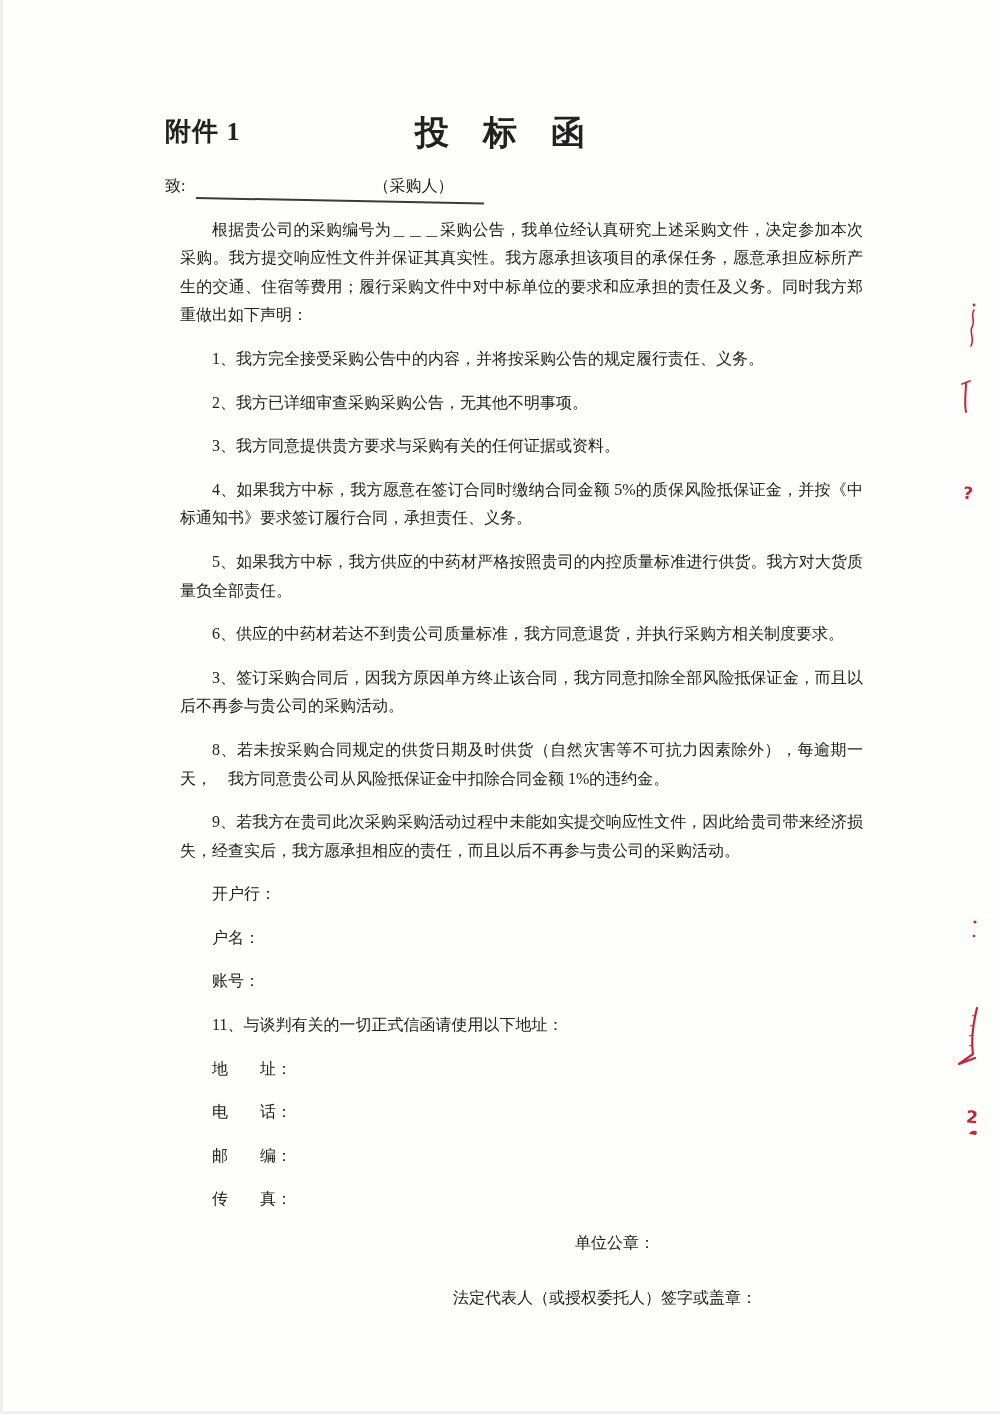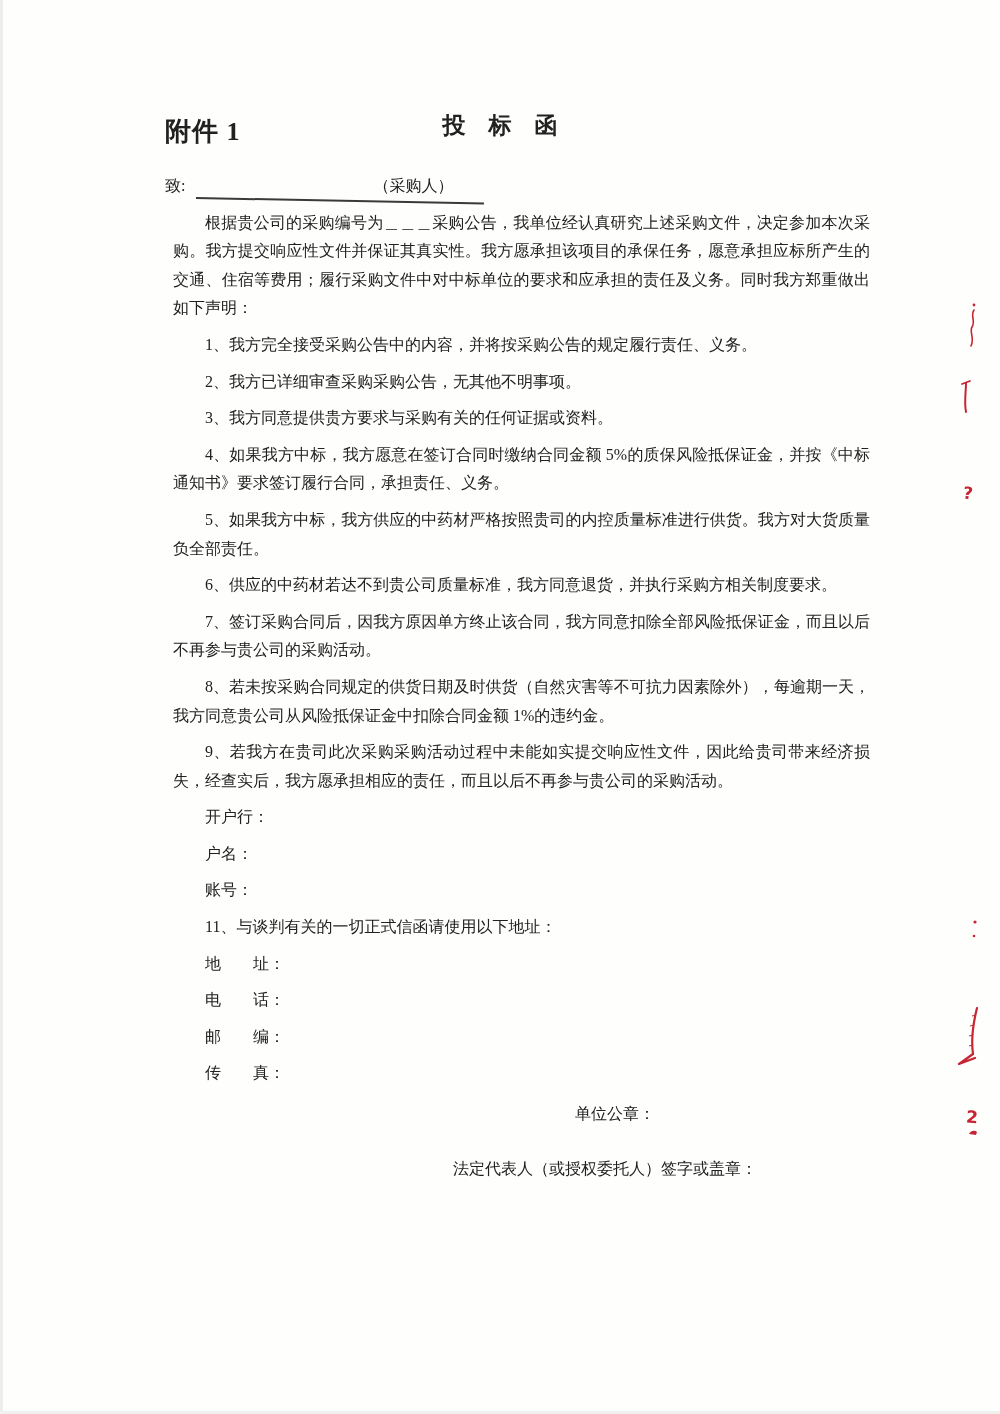--- a/index.html
+++ b/index.html
@@ -14,28 +14,28 @@
   .page{position:absolute;inset:0;background:#fefefd;}
   .scan-edge-left{position:absolute;left:0;top:0;width:3px;height:100%;background:#ededeb;}
   .scan-edge-bottom{position:absolute;left:0;bottom:0;width:100%;height:3px;background:#f1f1ef;}
 
   .attachment{
     position:absolute;left:165px;top:114px;
     font-size:26px;font-weight:600;letter-spacing:1px;
   }
   .doc-title{
     position:absolute;left:0;top:110px;width:1000px;
-    text-align:center;font-size:23px;font-weight:700;
+    text-align:center;font-size:34px;font-weight:700;
   }
 
   .content{
     position:absolute;left:165px;top:172px;width:713px;
     font-size:16px;line-height:28.6px;
   }
-  .content p{margin:8px;text-indent:2em;text-align:justify;}
+  .content p{margin:15px;text-indent:2em;text-align:justify;}
 
   .salutation{position:relative;height:28.6px;white-space:nowrap;}
   .salutation .blank{display:inline-block;width:188px;}
   .salutation-underline{
     position:absolute;left:31px;top:25px;width:288px;height:0;
     border-top:2px solid #3a3a3a;
     transform:rotate(1.1deg);transform-origin:left top;
   }
 
   .closing{margin-top:12px;}
@@ -75,21 +75,21 @@
       <div class="salutation-underline"></div>
     </div>
 
     <p>根据贵公司的采购编号为＿＿＿采购公告，我单位经认真研究上述采购文件，决定参加本次采购。我方提交响应性文件并保证其真实性。我方愿承担该项目的承保任务，愿意承担应标所产生的交通、住宿等费用；履行采购文件中对中标单位的要求和应承担的责任及义务。同时我方郑重做出如下声明：</p>
     <p>1、我方完全接受采购公告中的内容，并将按采购公告的规定履行责任、义务。</p>
     <p>2、我方已详细审查采购采购公告，无其他不明事项。</p>
     <p>3、我方同意提供贵方要求与采购有关的任何证据或资料。</p>
     <p>4、如果我方中标，我方愿意在签订合同时缴纳合同金额 5%的质保风险抵保证金，并按《中标通知书》要求签订履行合同，承担责任、义务。</p>
     <p>5、如果我方中标，我方供应的中药材严格按照贵司的内控质量标准进行供货。我方对大货质量负全部责任。</p>
     <p>6、供应的中药材若达不到贵公司质量标准，我方同意退货，并执行采购方相关制度要求。</p>
-    <p>7、签订采购合同后，因我方原因单方终止该合同，我方同意扣除全部风险抵保证金，而且以后不再参与贵公司的采购活动。</p>
+    <p>3、签订采购合同后，因我方原因单方终止该合同，我方同意扣除全部风险抵保证金，而且以后不再参与贵公司的采购活动。</p>
     <p>8、若未按采购合同规定的供货日期及时供货（自然灾害等不可抗力因素除外），每逾期一天，　我方同意贵公司从风险抵保证金中扣除合同金额 1%的违约金。</p>
     <p>9、若我方在贵司此次采购采购活动过程中未能如实提交响应性文件，因此给贵司带来经济损失，经查实后，我方愿承担相应的责任，而且以后不再参与贵公司的采购活动。</p>
     <p>开户行：</p>
     <p>户名：</p>
     <p>账号：</p>
     <p>11、与谈判有关的一切正式信函请使用以下地址：</p>
     <p>地　　址：</p>
     <p>电　　话：</p>
     <p>邮　　编：</p>
     <p>传　　真：</p>

